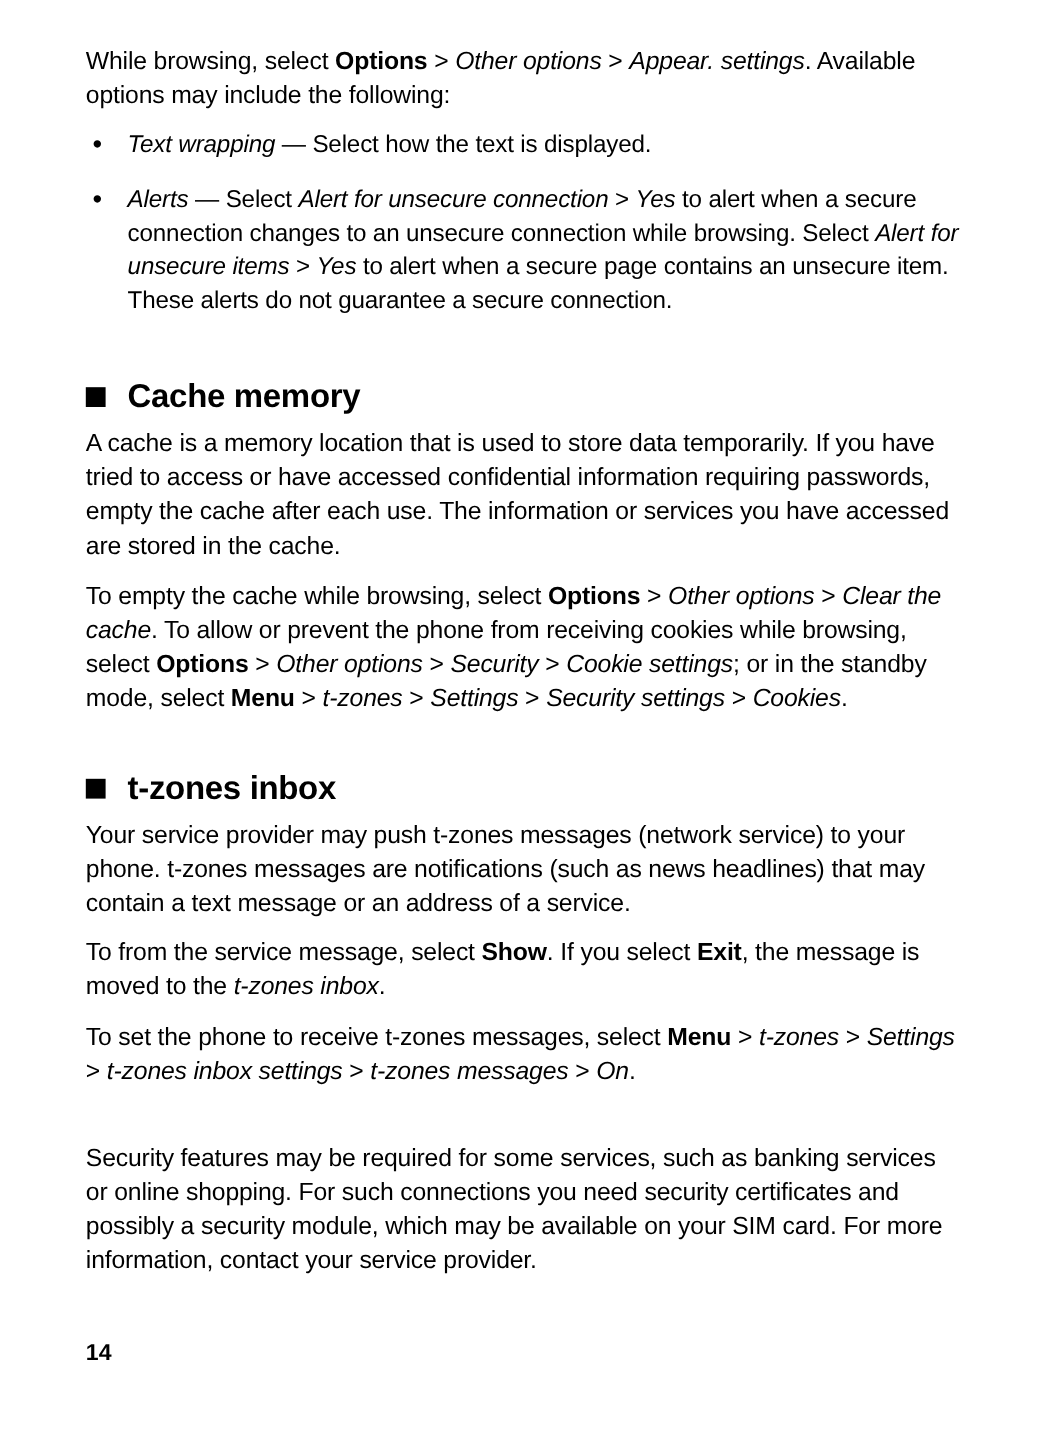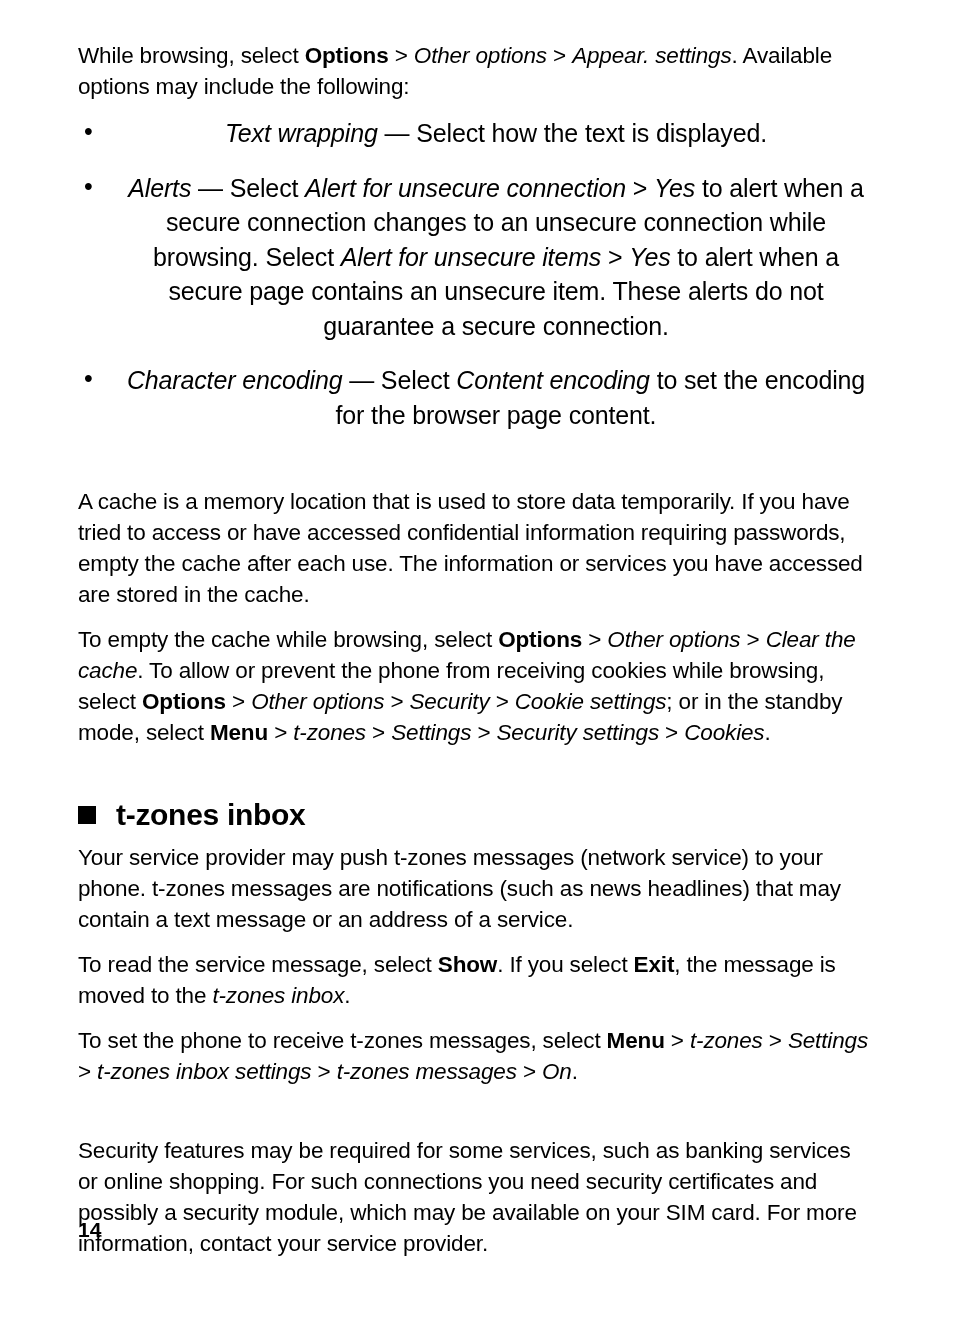--- a/index.html
+++ b/index.html
@@ -44,25 +44,24 @@
     letter-spacing: -0.15px;
   }
   ul.bullets {
     list-style: none;
     padding: 0;
     margin: 0 0 4px 0;
   }
   ul.bullets > li {
     position: relative;
     padding-left: 38px;
-    font-size: 25px;
+    font-size: 22px;
     line-height: 1.38;
     margin: 0 0 20px 0;
     letter-spacing: -0.15px;
-    text-align: center;
   }
   ul.bullets > li::before {
     content: "•";
     position: absolute;
     left: 6px;
     top: 0;
     font-size: 25px;
     line-height: 1.2;
   }
   .i { font-style: italic; }
@@ -86,45 +85,46 @@
     <span>While browsing, select </span><span class="b">Options</span><span> &gt; </span><span class="i">Other options</span><span> &gt; </span><span class="i">Appear. settings</span><span>. Available options may include the following:</span>
   </p>
 
   <ul class="bullets">
     <li>
       <span class="i">Text wrapping</span><span> — Select how the text is displayed.</span>
     </li>
     <li>
       <span class="i">Alerts</span><span> — Select </span><span class="i">Alert for unsecure connection</span><span> &gt; </span><span class="i">Yes</span><span> to alert when a secure connection changes to an unsecure connection while browsing. Select </span><span class="i">Alert for unsecure items</span><span> &gt; </span><span class="i">Yes</span><span> to alert when a secure page contains an unsecure item. These alerts do not guarantee a secure connection.</span>
     </li>
-    <li>
-      <span class="i">Character encoding</span><span> — Select </span><span class="i">Content encoding</span><span> to set the encoding for the browser page content.</span>
-    </li>
   </ul>
 
   <div class="section-gap"></div>
 
+  <h2 class="section-heading">
+    <span class="square"></span>
+    <span>Cache memory</span>
+  </h2>
 
   <p class="body">A cache is a memory location that is used to store data temporarily. If you have tried to access or have accessed confidential information requiring passwords, empty the cache after each use. The information or services you have accessed are stored in the cache.</p>
 
   <p class="body">
     <span>To empty the cache while browsing, select </span><span class="b">Options</span><span> &gt; </span><span class="i">Other options</span><span> &gt; </span><span class="i">Clear the cache</span><span>. To allow or prevent the phone from receiving cookies while browsing, select </span><span class="b">Options</span><span> &gt; </span><span class="i">Other options</span><span> &gt; </span><span class="i">Security</span><span> &gt; </span><span class="i">Cookie settings</span><span>; or in the standby mode, select </span><span class="b">Menu</span><span> &gt; </span><span class="i">t-zones</span><span> &gt; </span><span class="i">Settings</span><span> &gt; </span><span class="i">Security settings</span><span> &gt; </span><span class="i">Cookies</span><span>.</span>
   </p>
 
   <div class="section-gap"></div>
 
   <h2 class="section-heading">
     <span class="square"></span>
     <span>t-zones inbox</span>
   </h2>
 
   <p class="body">Your service provider may push t-zones messages (network service) to your phone. t-zones messages are notifications (such as news headlines) that may contain a text message or an address of a service.</p>
 
   <p class="body">
-    <span>To read the service message, select </span><span class="b">Show</span><span>. If you select </span><span class="b">Exit</span><span>, the message is moved to the </span><span class="i">t-zones inbox</span><span>.</span>
+    <span>To from the service message, select </span><span class="b">Show</span><span>. If you select </span><span class="b">Exit</span><span>, the message is moved to the </span><span class="i">t-zones inbox</span><span>.</span>
   </p>
 
   <p class="body">
     <span>To set the phone to receive t-zones messages, select </span><span class="b">Menu</span><span> &gt; </span><span class="i">t-zones</span><span> &gt; </span><span class="i">Settings</span><span> &gt; </span><span class="i">t-zones inbox settings</span><span> &gt; </span><span class="i">t-zones messages</span><span> &gt; </span><span class="i">On</span><span>.</span>
   </p>
 
   <div class="section-gap"></div>
 
 
   <p class="body">Security features may be required for some services, such as banking services or online shopping. For such connections you need security certificates and possibly a security module, which may be available on your SIM card. For more information, contact your service provider.</p>

